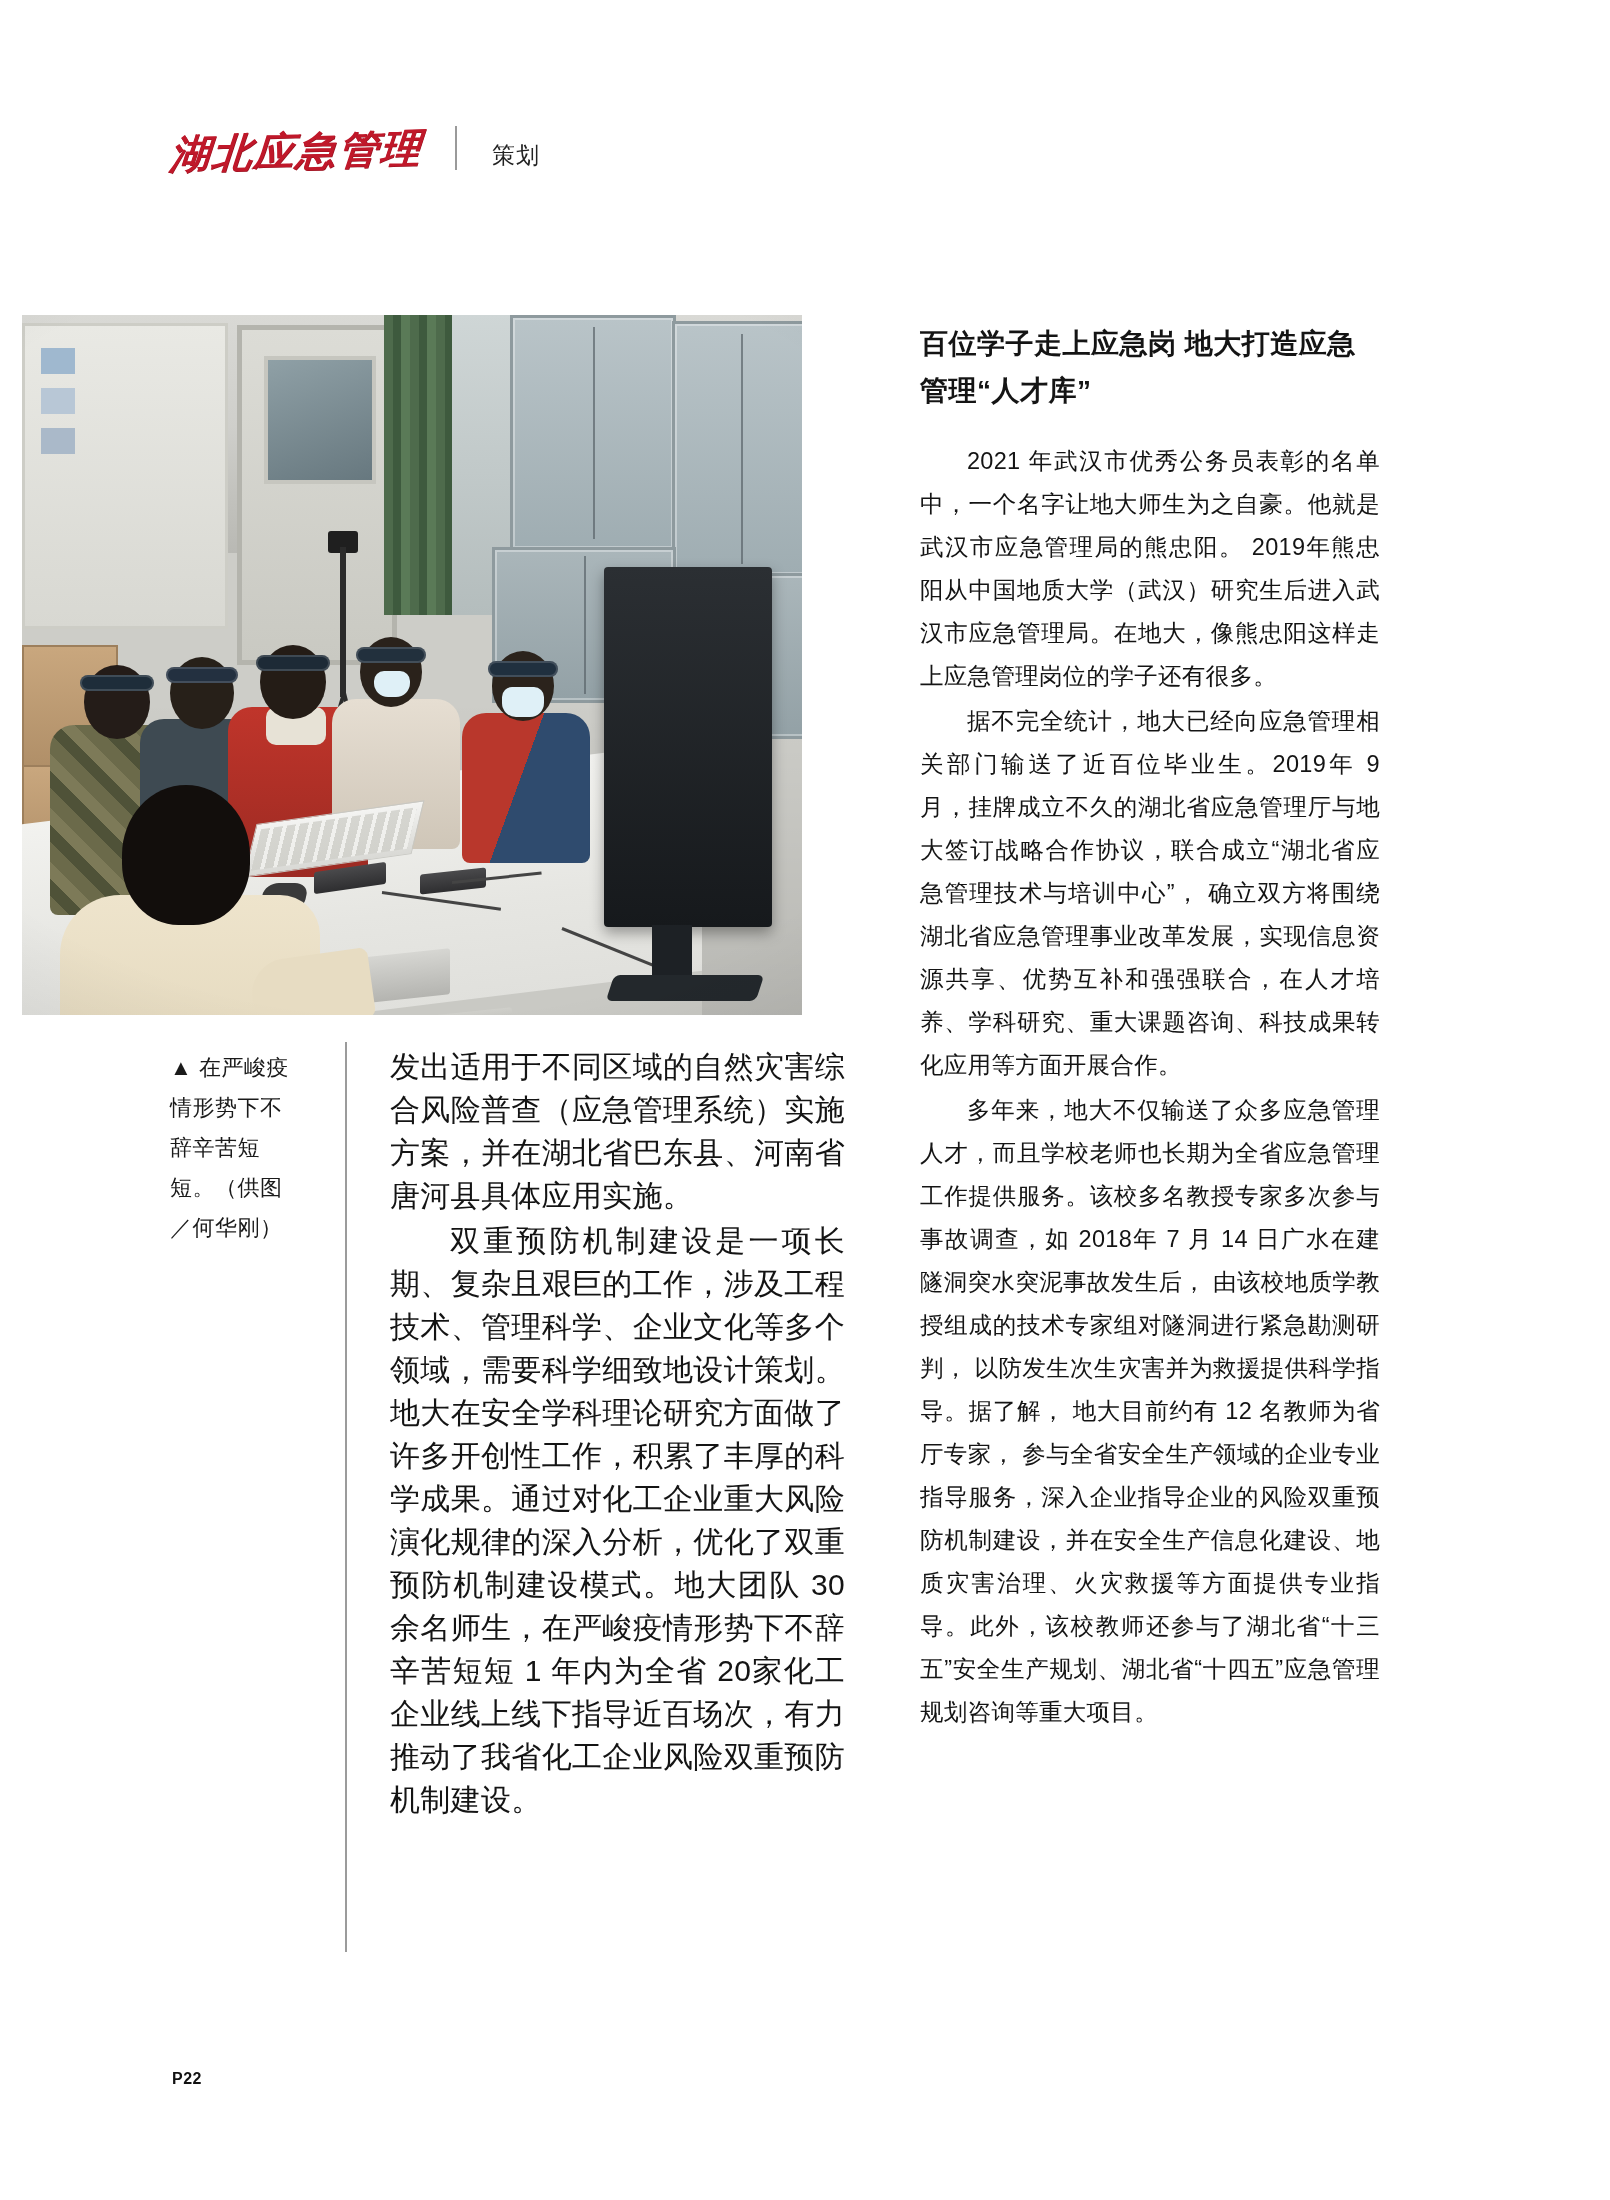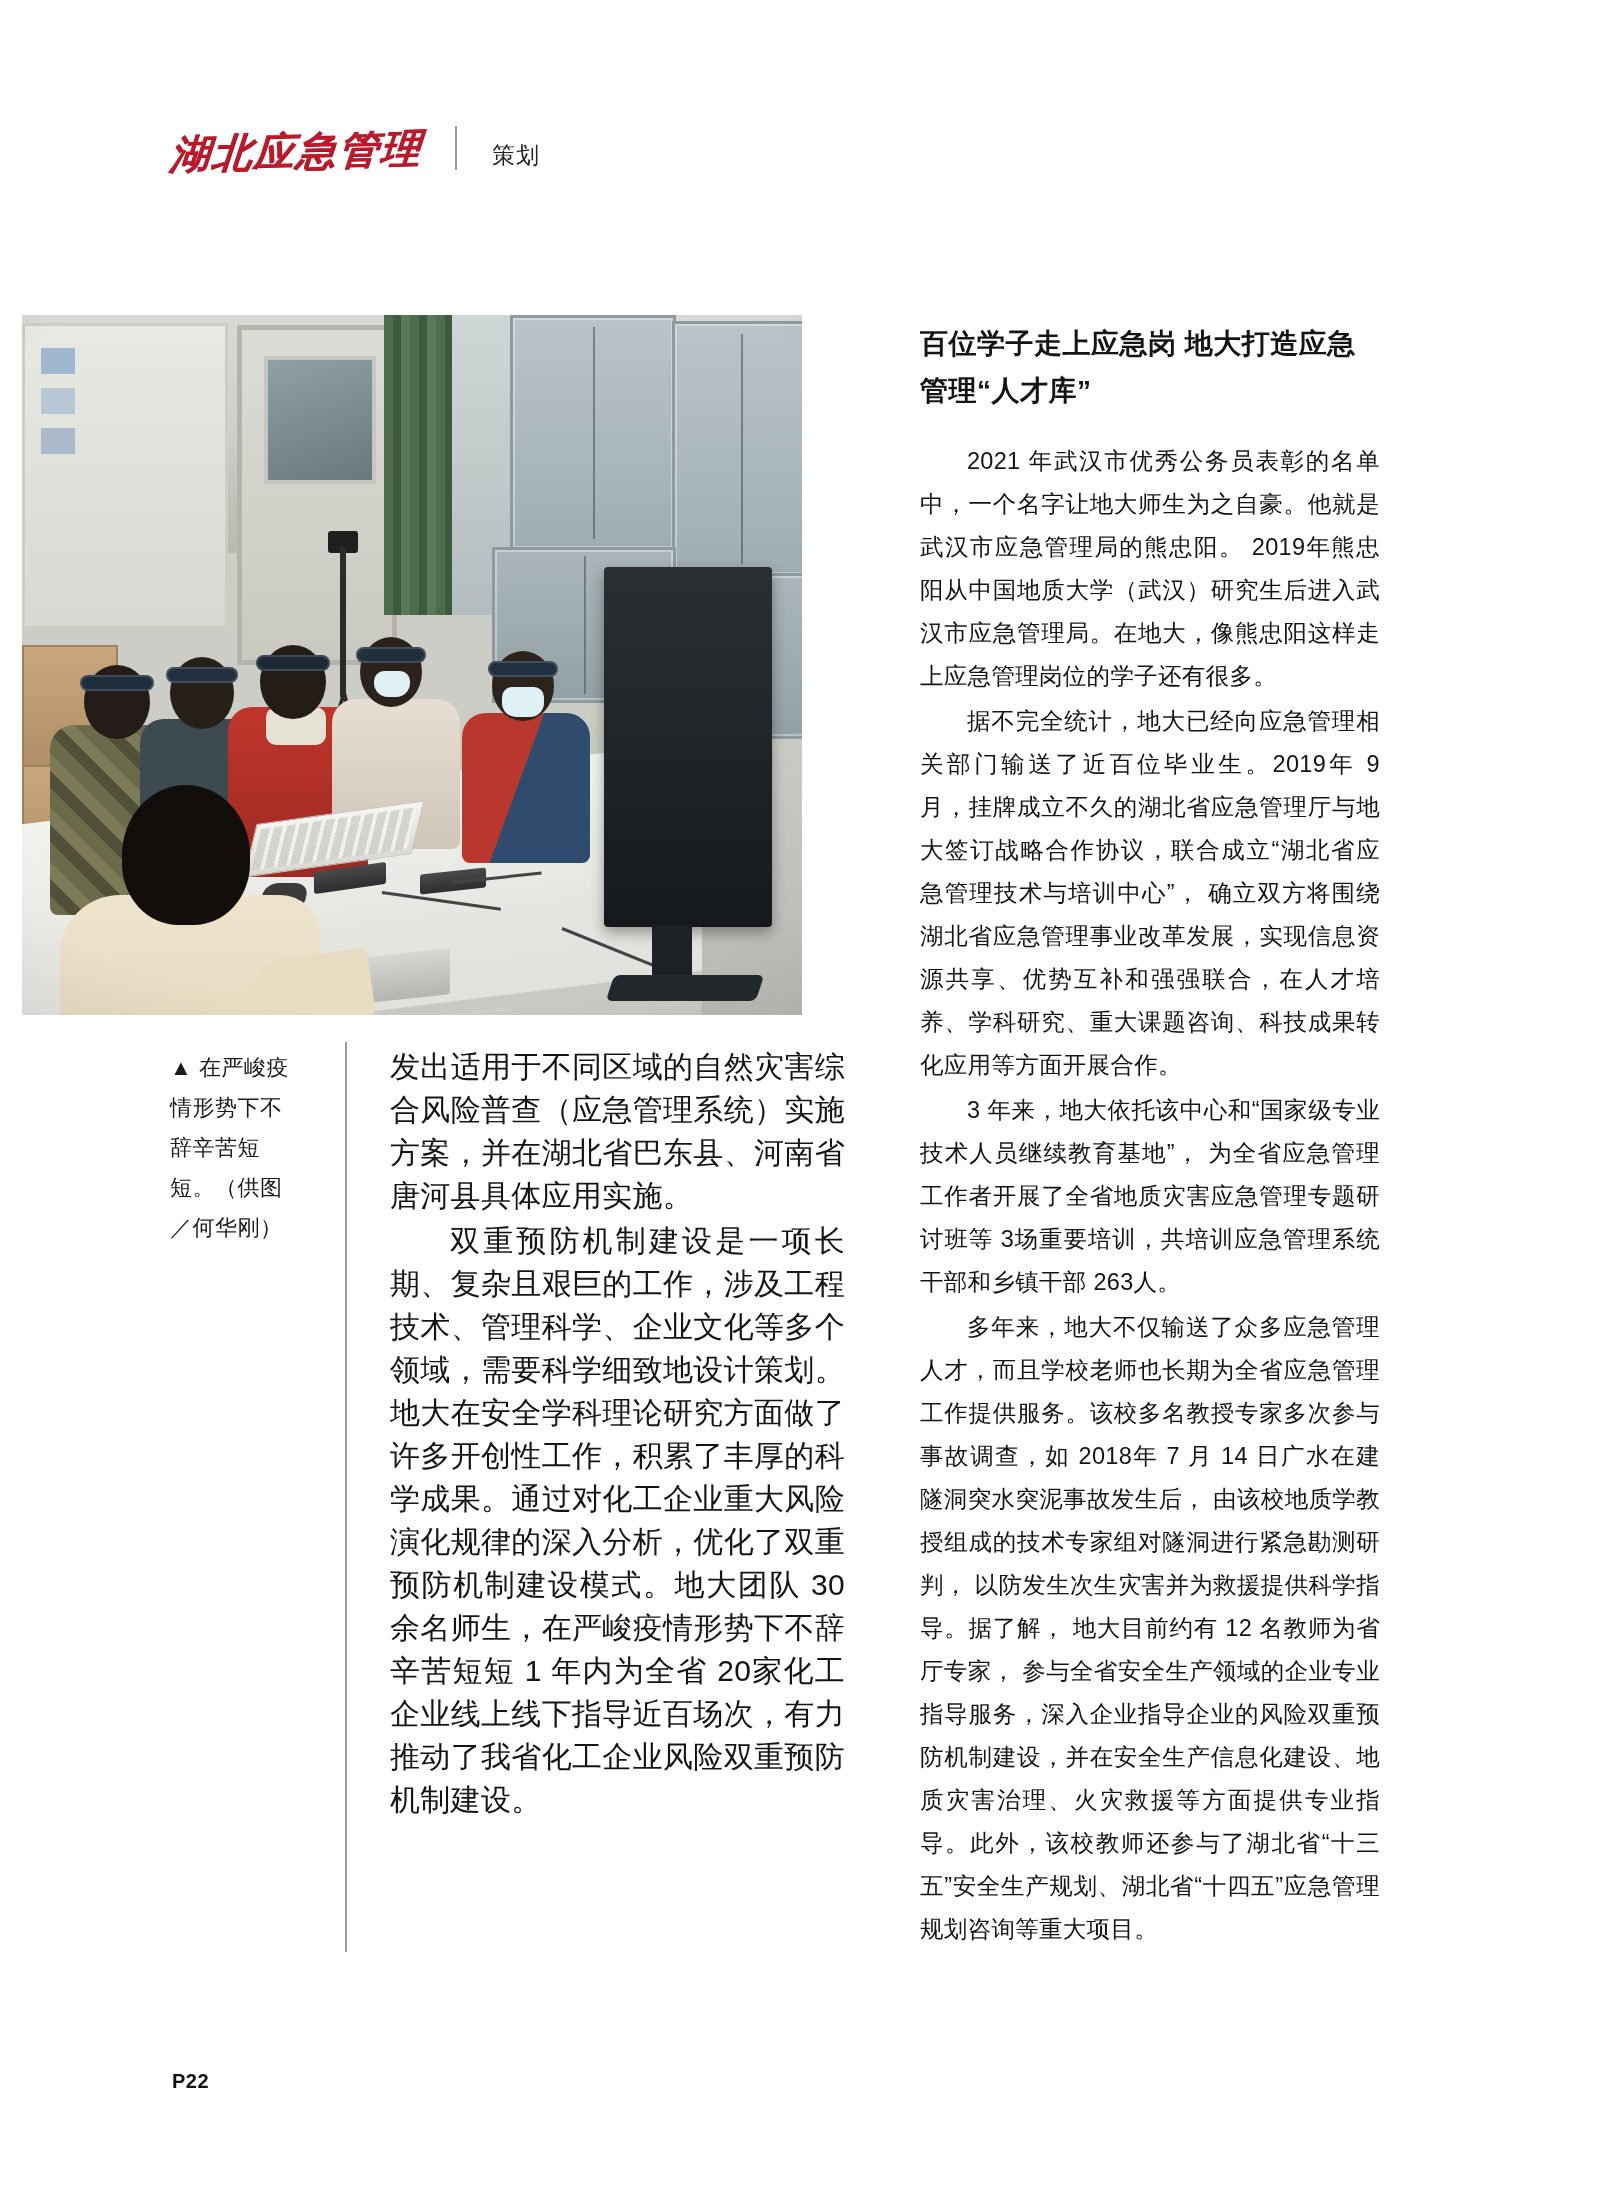--- a/index.html
+++ b/index.html
@@ -336,21 +336,21 @@
     letter-spacing: 0.3px;
     text-align: justify;
     text-indent: 2em;
   }
 
   
   .folio {
     position: absolute;
     left: 172px;
     top: 2070px;
-    font-size: 20px;
+    font-size: 16px;
     font-weight: bold;
     color: #111;
     letter-spacing: 0.5px;
   }
 </style>
 </head>
 <body>
 
 <div class="page">
 
@@ -450,19 +450,18 @@
 
   <div class="col-left">
     <p>发出适用于不同区域的自然灾害综合风险普查（应急管理系统）实施方案，并在湖北省巴东县、河南省唐河县具体应用实施。</p>
     <p class="ind">双重预防机制建设是一项长期、复杂且艰巨的工作，涉及工程技术、管理科学、企业文化等多个领域，需要科学细致地设计策划。地大在安全学科理论研究方面做了许多开创性工作，积累了丰厚的科学成果。通过对化工企业重大风险演化规律的深入分析，优化了双重预防机制建设模式。地大团队 30余名师生，在严峻疫情形势下不辞辛苦短短 1 年内为全省 20家化工企业线上线下指导近百场次，有力推动了我省化工企业风险双重预防机制建设。</p>
   </div>
 
   <div class="col-right">
     <h1 class="headline">百位学子走上应急岗 地大打造应急管理“人才库”</h1>
     <p>2021 年武汉市优秀公务员表彰的名单中，一个名字让地大师生为之自豪。他就是武汉市应急管理局的熊忠阳。 2019年熊忠阳从中国地质大学（武汉）研究生后进入武汉市应急管理局。在地大，像熊忠阳这样走上应急管理岗位的学子还有很多。</p>
     <p>据不完全统计，地大已经向应急管理相关部门输送了近百位毕业生。2019年 9 月，挂牌成立不久的湖北省应急管理厅与地大签订战略合作协议，联合成立“湖北省应急管理技术与培训中心”， 确立双方将围绕湖北省应急管理事业改革发展，实现信息资源共享、优势互补和强强联合，在人才培养、学科研究、重大课题咨询、科技成果转化应用等方面开展合作。</p>
-    <p>3 年来，地大依托该中心和“国家级专业技术人员继续教育基地”， 为全省应急管理工作者开展了全省地质灾害应急管理专题研讨班等 3场重要培训，共培训应急管理系统干部和乡镇干部 263人。</p>
     <p>多年来，地大不仅输送了众多应急管理人才，而且学校老师也长期为全省应急管理工作提供服务。该校多名教授专家多次参与事故调查，如 2018年 7 月 14 日广水在建隧洞突水突泥事故发生后， 由该校地质学教授组成的技术专家组对隧洞进行紧急勘测研判， 以防发生次生灾害并为救援提供科学指导。据了解， 地大目前约有 12 名教师为省厅专家， 参与全省安全生产领域的企业专业指导服务，深入企业指导企业的风险双重预防机制建设，并在安全生产信息化建设、地质灾害治理、火灾救援等方面提供专业指导。此外，该校教师还参与了湖北省“十三五”安全生产规划、湖北省“十四五”应急管理规划咨询等重大项目。</p>
   </div>
 
   <div class="folio">P22</div>
 
 </div>
 
 </body></html>

